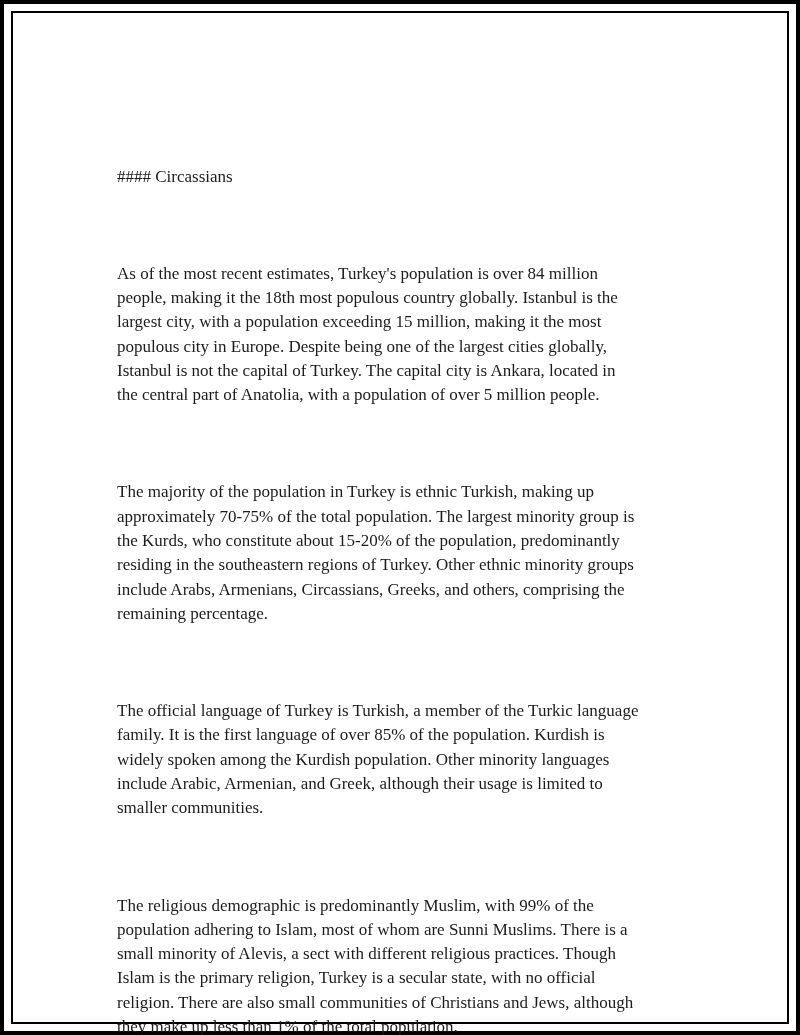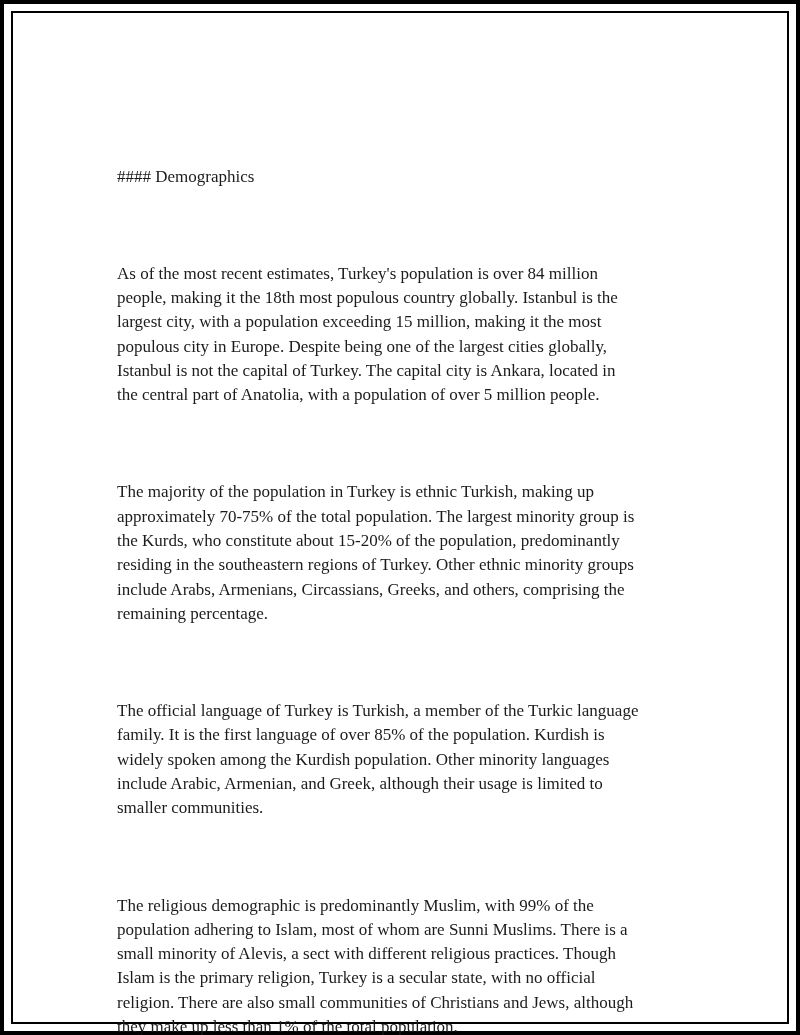--- a/index.html
+++ b/index.html
@@ -42,21 +42,21 @@
   }
 </style>
 </head>
 <body>
 
 <div class="frame-outer">
   <div class="frame-inner"></div>
 </div>
 
 <div class="doc">
-  <p>#### Demographics</p>
+  <p>#### Circassians</p>
   <p>As of the most recent estimates, Turkey's population is over 84 million
 people, making it the 18th most populous country globally. Istanbul is the
 largest city, with a population exceeding 15 million, making it the most
 populous city in Europe. Despite being one of the largest cities globally,
 Istanbul is not the capital of Turkey. The capital city is Ankara, located in
 the central part of Anatolia, with a population of over 5 million people.</p>
   <p>The majority of the population in Turkey is ethnic Turkish, making up
 approximately 70-75% of the total population. The largest minority group is
 the Kurds, who constitute about 15-20% of the population, predominantly
 residing in the southeastern regions of Turkey. Other ethnic minority groups

